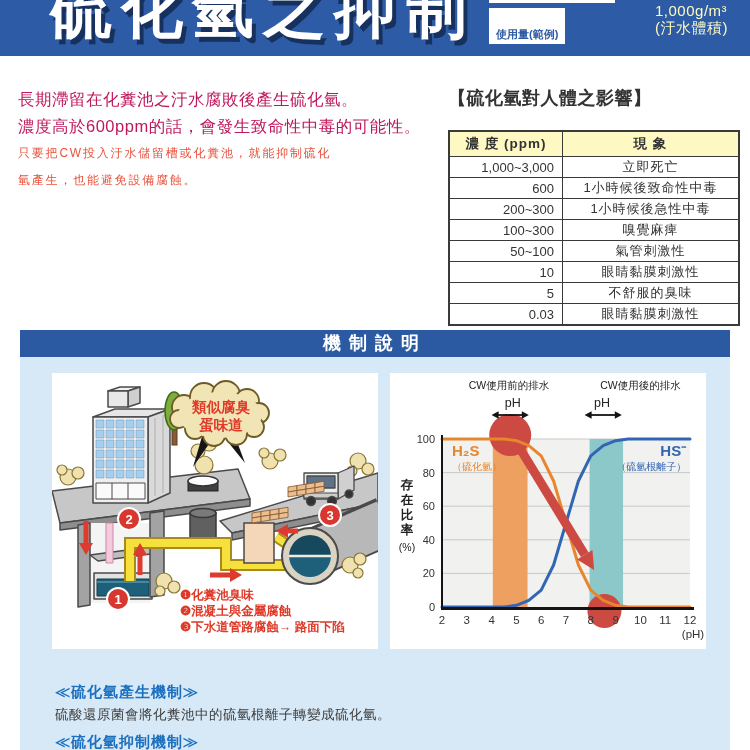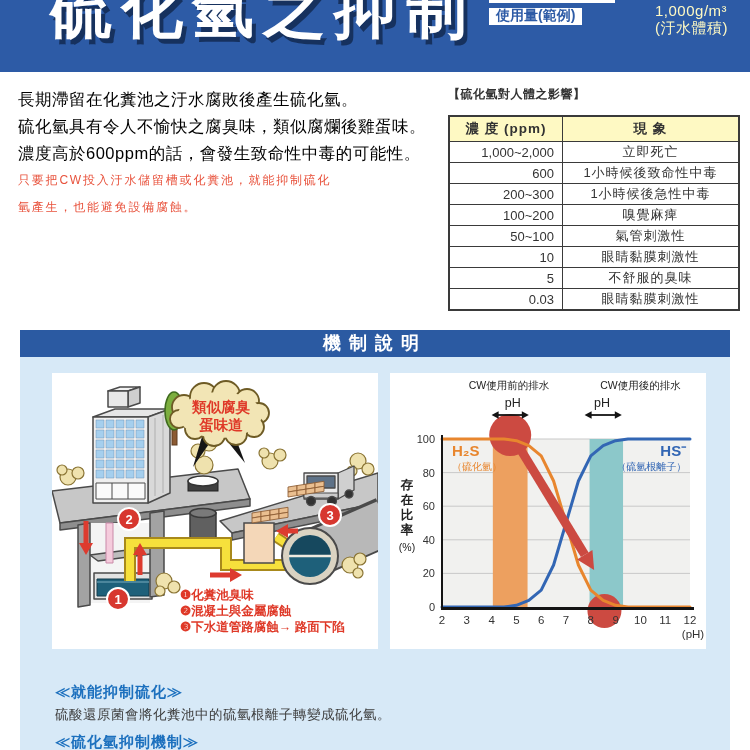--- a/index.html
+++ b/index.html
@@ -1,32 +1,32 @@
 <!DOCTYPE html>
 <html><head>
 <meta charset="utf-8">
 <style>
   html,body{margin:0;padding:0;background:#fff;}
   .page{position:relative;width:750px;height:750px;overflow:hidden;background:#ffffff;
         font-family:"Liberation Sans",sans-serif;color:#3b3b3b;}
   
-  .hdr{position:absolute;left:0;top:0;width:750px;height:72px;background:#2d5ba6;overflow:hidden;}
+  .hdr{position:absolute;left:0;top:0;width:750px;height:56px;background:#2d5ba6;overflow:hidden;}
   .hdr-title{position:absolute;left:50px;top:-32px;font-size:62px;font-weight:900;color:#ffffff;
              letter-spacing:9px;white-space:nowrap;text-shadow:4px 5px 0 #16315e;}
   .usage-remnant{position:absolute;left:489px;top:0;width:126px;height:3px;background:#ffffff;}
   .usage-badge{position:absolute;left:489px;top:8px;background:#ffffff;color:#2d5ba6;
-               font-size:14px;font-weight:bold;padding:0 7px 3px;line-height:14px;}
+               font-size:11px;font-weight:bold;padding:19px 7px 3px;line-height:14px;}
   .usage-value{position:absolute;left:627px;top:2px;color:#fef9c3;font-size:15px;letter-spacing:.5px;margin-left:28px;}
   
   .intro{position:absolute;left:18px;top:86px;width:436px;}
-  .intro p{margin:0;font-size:16.5px;line-height:27px;letter-spacing:.5px;color:#000000;}
+  .intro p{margin:0;font-size:16.5px;line-height:27px;letter-spacing:.5px;color:#be185d;}
   .intro p.red{color:#e8523c;font-size:12px;letter-spacing:1.8px;}
   
   .tblblock{position:absolute;left:448px;top:86px;width:292px;}
-  .tbl-title{font-size:12px;font-weight:bold;color:#333;margin:0 0 12px 0;letter-spacing:.5px;}
+  .tbl-title{font-size:18px;font-weight:bold;color:#333;margin:0 0 20px 0;letter-spacing:.5px;}
   table.effects{width:100%;border-collapse:collapse;border:2.5px solid #3a3a3a;background:#fff;}
   table.effects th{background:#fef9c3;border:1.3px solid #3a3a3a;font-size:13.5px;
                    font-weight:bold;padding:3px 2px;letter-spacing:1px;color:#333;}
   table.effects td{border:1.3px solid #3a3a3a;font-size:13px;padding:1px 8px;height:18px;color:#333;}
   table.effects td.num{text-align:right;width:96px;}
   table.effects td.phen{text-align:center;letter-spacing:1px;}
   
   .mech{position:absolute;left:20px;top:330px;width:710px;height:420px;}
   .mech-bar{height:27px;background:#2b5aa2;color:#fff;text-align:center;font-size:18px;
             font-weight:bold;letter-spacing:8px;line-height:27px;}
@@ -47,50 +47,49 @@
 
   <div class="hdr">
     <div class="hdr-title">硫化氫之抑制</div>
     <div class="usage-remnant"></div>
     <div class="usage-badge">使用量(範例)</div>
     <div class="usage-value">1,000g/m³ (汙水體積)</div>
   </div>
 
   <div class="intro">
     <p>長期滯留在化糞池之汙水腐敗後產生硫化氫。</p>
-    <p>硫化氫具有令人不愉快之腐臭味，類似腐爛後雞蛋味。</p>
     <p>濃度高於600ppm的話，會發生致命性中毒的可能性。</p>
     <p class="red">只要把CW投入汙水儲留槽或化糞池，就能抑制硫化</p>
     <p class="red">氫產生，也能避免設備腐蝕。</p>
   </div>
 
   <div class="tblblock">
     <div class="tbl-title">【硫化氫對人體之影響】</div>
     <table class="effects">
       <thead>
         <tr>
           <th>濃 度 (ppm)</th>
           <th>現 象</th>
         </tr>
       </thead>
       <tbody>
           <tr>
-            <td class="num">1,000~2,000</td>
+            <td class="num">1,000~3,000</td>
             <td class="phen">立即死亡</td>
           </tr>
           <tr>
             <td class="num">600</td>
             <td class="phen">1小時候後致命性中毒</td>
           </tr>
           <tr>
             <td class="num">200~300</td>
             <td class="phen">1小時候後急性中毒</td>
           </tr>
           <tr>
-            <td class="num">100~200</td>
+            <td class="num">100~300</td>
             <td class="phen">嗅覺麻痺</td>
           </tr>
           <tr>
             <td class="num">50~100</td>
             <td class="phen">氣管刺激性</td>
           </tr>
           <tr>
             <td class="num">10</td>
             <td class="phen">眼睛黏膜刺激性</td>
           </tr>
@@ -368,21 +367,21 @@
             <line x1="200.6" y1="42" x2="225.8" y2="42" stroke="#141414" stroke-width="1.8"></line>
             <polygon points="194.6,42 201.6,38.2 201.6,45.8" fill="#141414"></polygon>
             <polygon points="231.8,42 224.8,38.2 224.8,45.8" fill="#141414"></polygon>
             <line x1="131.36" y1="77.75999999999999" x2="194.7517160675381" y2="181.72671939090287" stroke="#cc4a41" stroke-width="9"></line>
             <polygon points="204.12236683784627,197.0952230311706 187.06746424740422,186.41204477605697 202.43596788767198,177.04139400574877" fill="#cc4a41"></polygon>
           </svg>
       </div>
 
       <div class="mech-sections">
         <div>
-          <h3>≪就能抑制硫化≫</h3>
+          <h3>≪硫化氫產生機制≫</h3>
           <p>硫酸還原菌會將化糞池中的硫氫根離子轉變成硫化氫。</p>
         </div>
         <div class="sect2">
           <h3>≪硫化氫抑制機制≫</h3>
 
         </div>
       </div>
 
     </div>
   </div>

